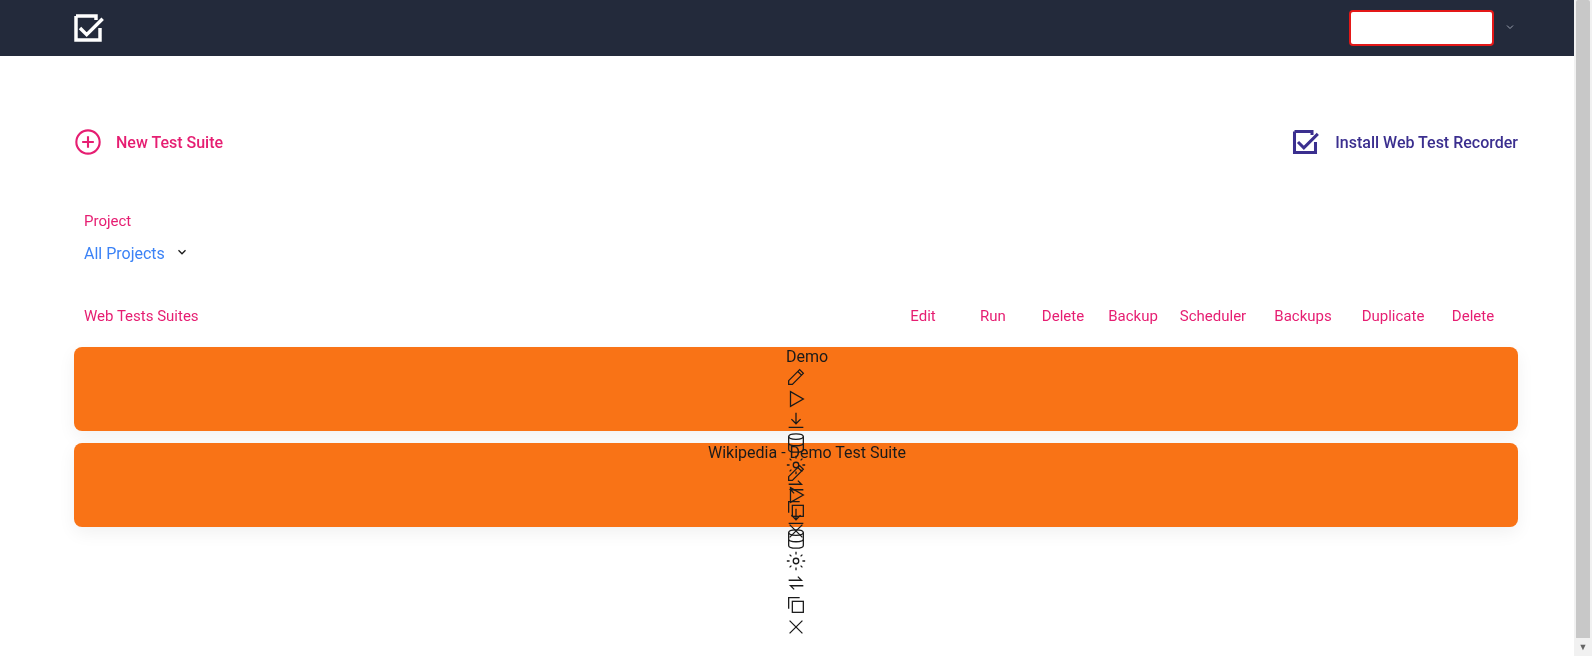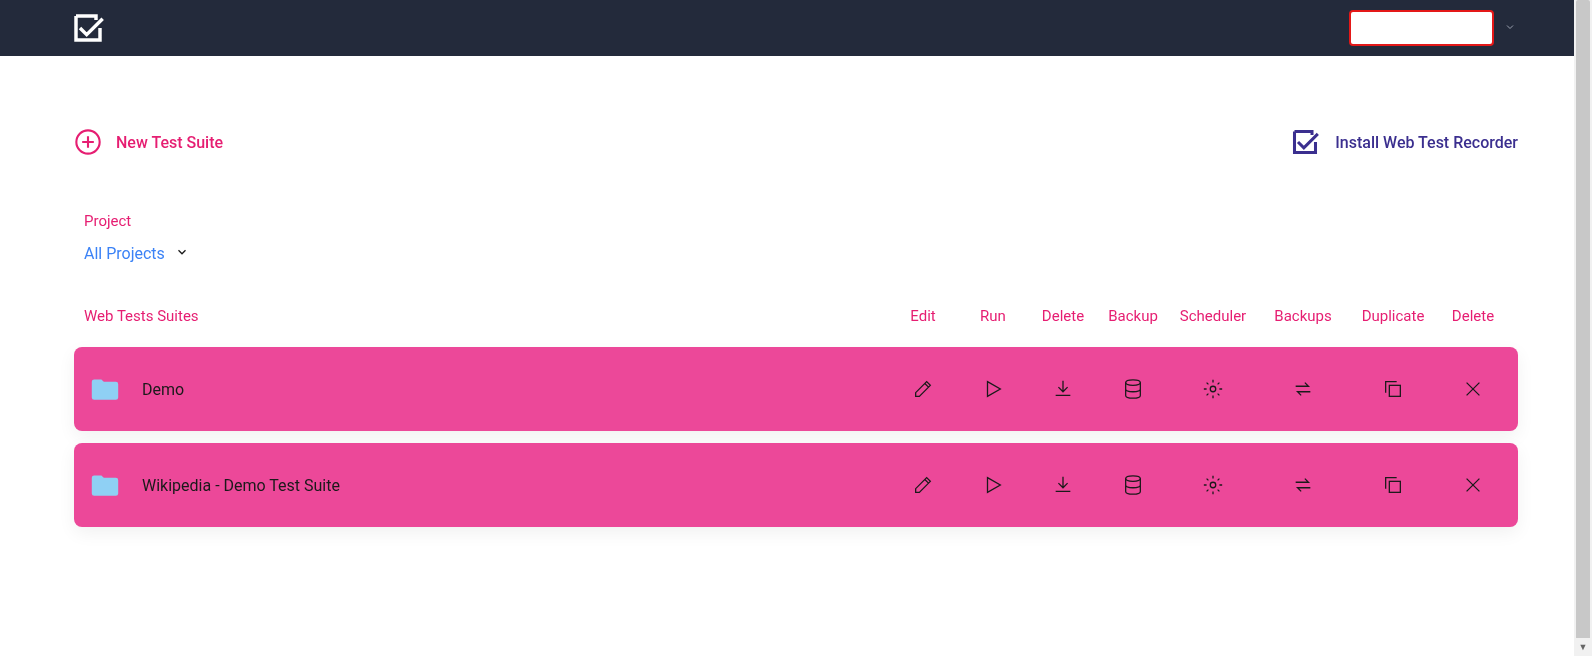--- a/index.html
+++ b/index.html
@@ -139,28 +139,29 @@
     padding: 0 10px 12px 10px;
     color: #e61e72;
     font-size: 15px;
   }
   .col-name { flex: 1; }
   .col-act { width: 70px; text-align: center; }
   .col-act.wide { width: 90px; }
 
   
   .suite-row {
-    background: #ec4899;
+    background: #f97316;
     border-radius: 8px;
     box-shadow: 0 6px 18px rgba(0,0,0,0.06);
     display: flex;
     align-items: center;
     padding: 0 10px;
     height: 84px;
     margin-top: 10px;
+    flex-direction: column;
   }
   .suite-row + .suite-row { margin-top: 12px; }
   .folder-icon {
     width: 30px;
     height: 24px;
     color: #8fd0f4;
     margin-left: 6px;
   }
   .suite-name {
     margin-left: 22px;

